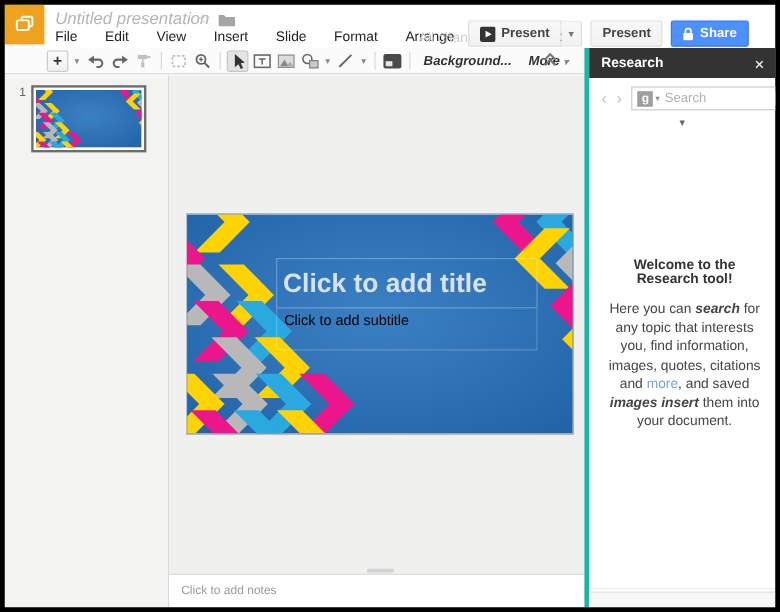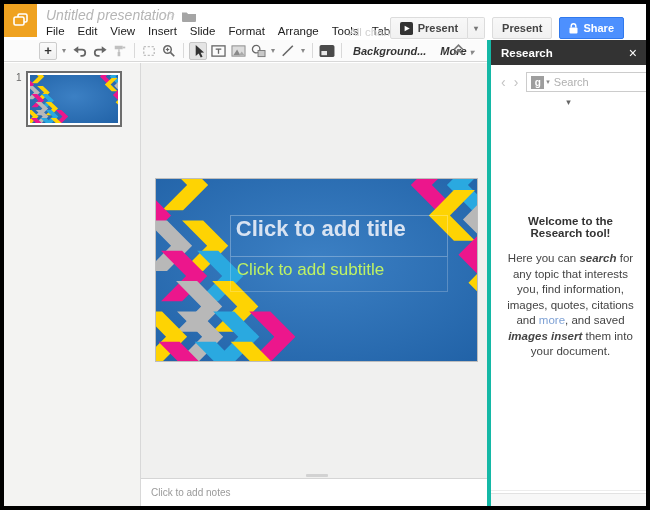--- a/index.html
+++ b/index.html
@@ -6,21 +6,21 @@
   html,body { width:650px; height:510px; font-family:"Liberation Sans", sans-serif; background:#fff; }
   .window { position:relative; width:650px; height:510px; border:4px solid #000; background:#fff; overflow:hidden; }
   .inner { position:relative; width:642px; height:502px; }
 
   
   .header { position:absolute; left:0; top:0; width:642px; height:36px; background:#fff; }
   .logo { position:absolute; left:0; top:0; width:33px; height:33px; background:#efa220; display:flex; align-items:center; justify-content:center; }
   .doc-title { position:absolute; left:42px; top:3px; font-size:14px; font-style:italic; color:#b5b5b5; }
   .star { position:absolute; left:160px; top:4px; font-size:13px; color:#c9c9c9; cursor:pointer; }
   .folder { position:absolute; left:178px; top:7px; }
-  .menubar { position:absolute; left:42px; top:21px; display:flex; gap:13px; font-size:11.5px; color:#212121;text-align:right; }
+  .menubar { position:absolute; left:42px; top:21px; display:flex; gap:23px; font-size:11.5px; color:#212121;text-align:right; }
   .menubar span { cursor:pointer; }
   .save-status { position:absolute; left:345px; top:22px; font-size:11.5px; color:#d0d0d0; }
   .hdr-buttons { position:absolute; right:22px; top:13px; display:flex; gap:7px; align-items:center; }
   .btn { height:22px; display:flex; align-items:center; gap:5px; padding:0 9px; font-size:11px; font-weight:bold; color:#444;
          background:linear-gradient(#f8f8f8,#f1f1f1); border:1px solid #dcdcdc; border-radius:2px; cursor:pointer; }
   .present-group { display:flex; }
   .present-group .btn.main { border-radius:2px 0 0 2px;text-align:right; }
   .present-group .btn.dd { border-left:none; border-radius:0 2px 2px 0; padding:0 6px; color:#777; }
   .btn.share { background:#4d90fe; border:1px solid #3079ed; color:#fff; }
   .caret { font-size:8px; color:#777; }
@@ -40,24 +40,24 @@
   
   .filmstrip { position:absolute; left:0; top:59px; width:137px; height:443px; background:#f3f3f2; border-right:1px solid #d8d8d8; }
   .slide-number { position:absolute; left:12px; top:9px; font-size:10px; color:#666; }
   .thumb { position:absolute; left:22px; top:8px; width:96px; height:56px; background:#fff; border:2px solid #6d6d6d; padding:2px; cursor:pointer; }
   .thumb svg { display:block; width:100%; height:100%; }
 
   .canvas { position:absolute; left:137px; top:59px; width:346px; height:415px; background:#f0f0ef; }
   .slide { position:absolute; left:14px; top:115px; width:323px; height:184px; border:1px solid #bdbdbd; background:#2a6db5; }
   .slide svg.art { position:absolute; left:0; top:0; width:100%; height:100%; }
   .ph-title { position:absolute; left:23%; top:20%; width:68%; height:23%; border:1px solid rgba(255,255,255,.28);
-              display:flex; align-items:flex-start; cursor:text; }
+              display:flex; align-items:center; cursor:text; }
   .ph-title span { font-size:22px; font-weight:bold; color:#d8e3f2; padding-left:5px; white-space:nowrap; }
   .ph-sub { position:absolute; left:23%; top:43%; width:68%; height:19%; border:1px solid rgba(255,255,255,.22); border-top:none; cursor:text; }
-  .ph-sub span { font-size:17px; color:#bef264; padding-left:6px; display:inline-block; margin-top:3px; white-space:nowrap; }
+  .ph-sub span { font-size:12px; color:#000000; padding-left:6px; display:inline-block; margin-top:3px; white-space:nowrap; }
 
   .notes-handle { position:absolute; left:165px; bottom:1px; width:22px; height:3px; background:#d2d2d2; border-radius:1px; cursor:row-resize; }
   .notes { position:absolute; left:137px; top:474px; width:346px; height:28px; background:#fff; border-top:1px solid #d5d5d5; cursor:text; }
   .notes span { font-size:10px; color:#9a9a9a; display:inline-block; margin:8px 0 0 10px; }
 
   
   .research { position:absolute; left:483px; top:36px; width:159px; height:466px; background:#fff; border-left:4px solid #14b8a6; }
   .r-header { position:absolute; left:0; top:0; width:100%; height:25px; background:#333; display:flex; align-items:center; }
   .r-title { color:#fff; font-size:11.5px; font-weight:bold; padding-left:10px; flex:1; }
   .r-close { color:#fff; font-size:14px; padding-right:9px; cursor:pointer; }

